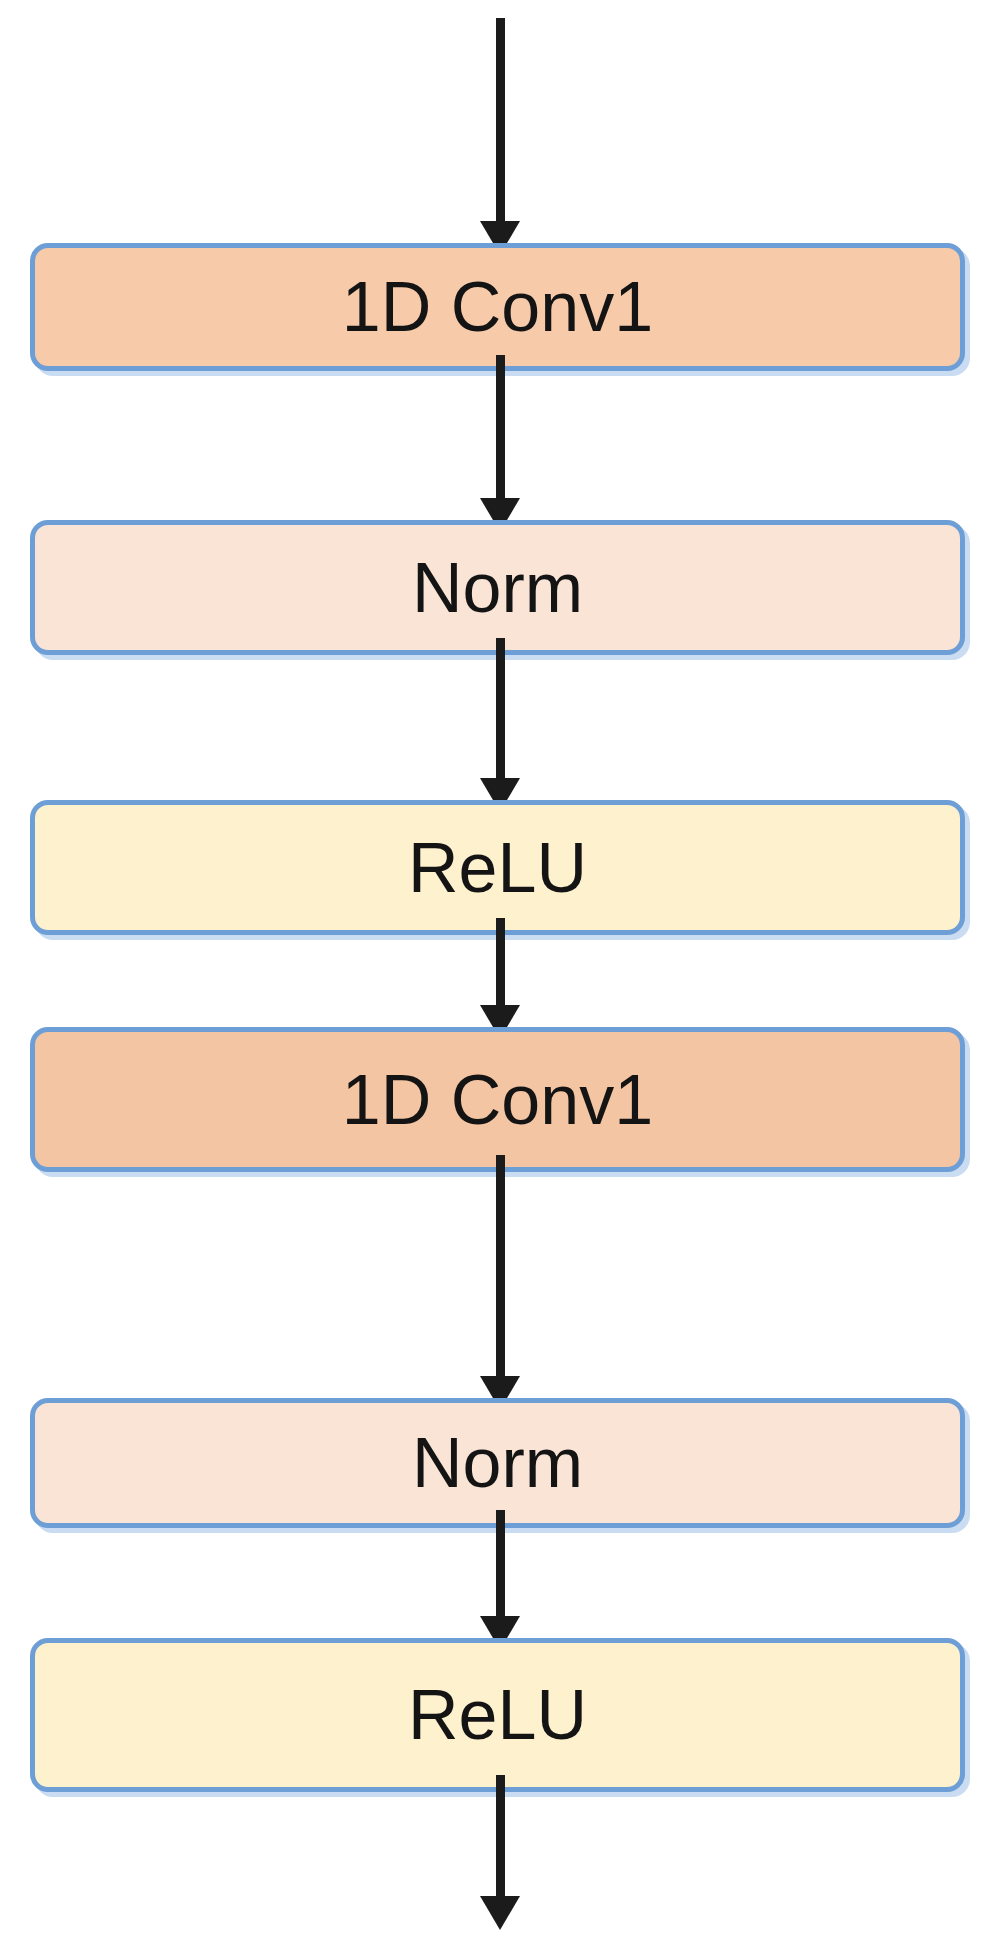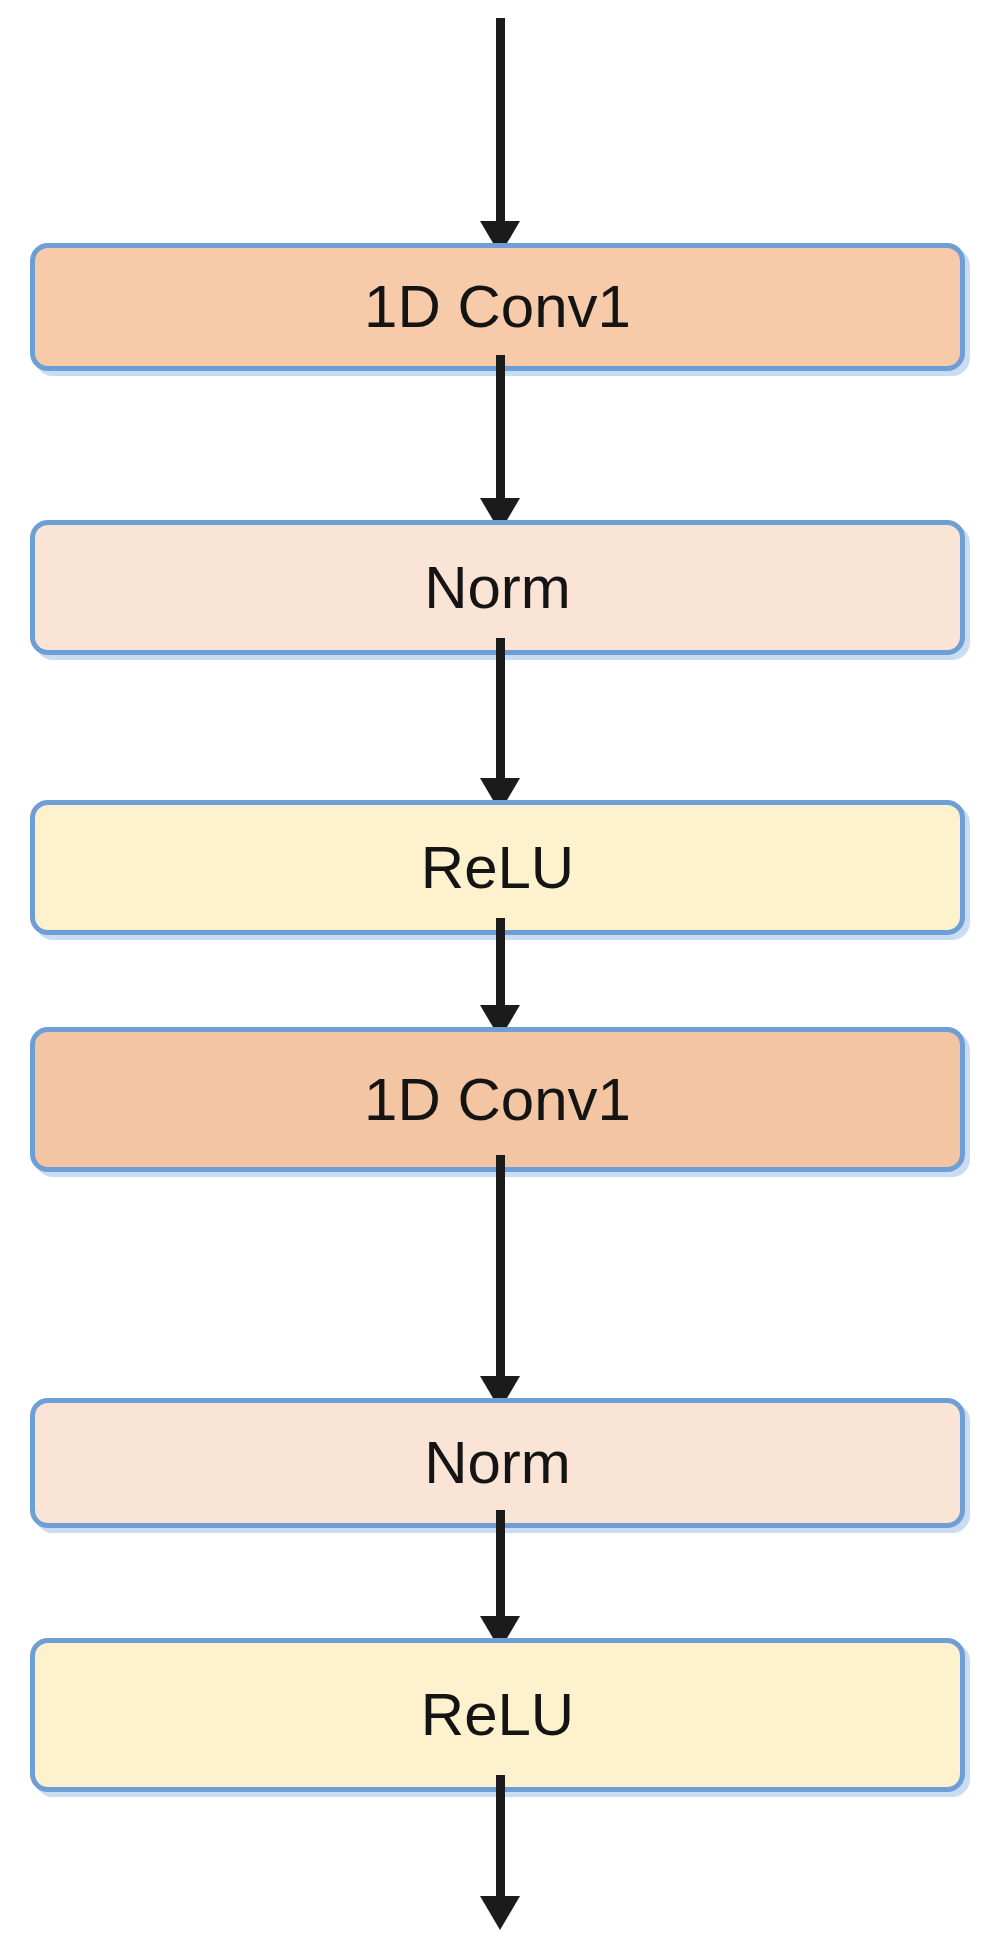--- a/index.html
+++ b/index.html
@@ -23,21 +23,21 @@
     width:935px;
     border:5px solid var(--border-blue);
     border-radius:18px;
     box-shadow:5px 5px 0 0 var(--shadow-blue);
     display:flex;
     align-items:center;
     justify-content:center;
     box-sizing:border-box;
   }
   .node .label{
-    font-size:60px;
+    font-size:70px;
     color:var(--text-black);
     line-height:1;
     white-space:nowrap;
     text-align:center;
   }
   
   .n1{top:243px;height:128px;}
   .n2{top:520px;height:135px;}
   .n3{top:800px;height:135px;}
   .n4{top:1027px;height:145px;}

